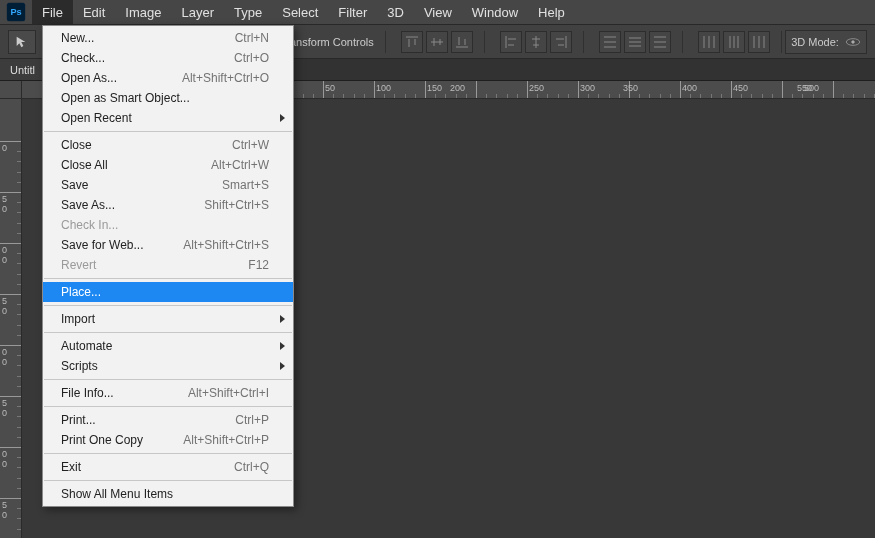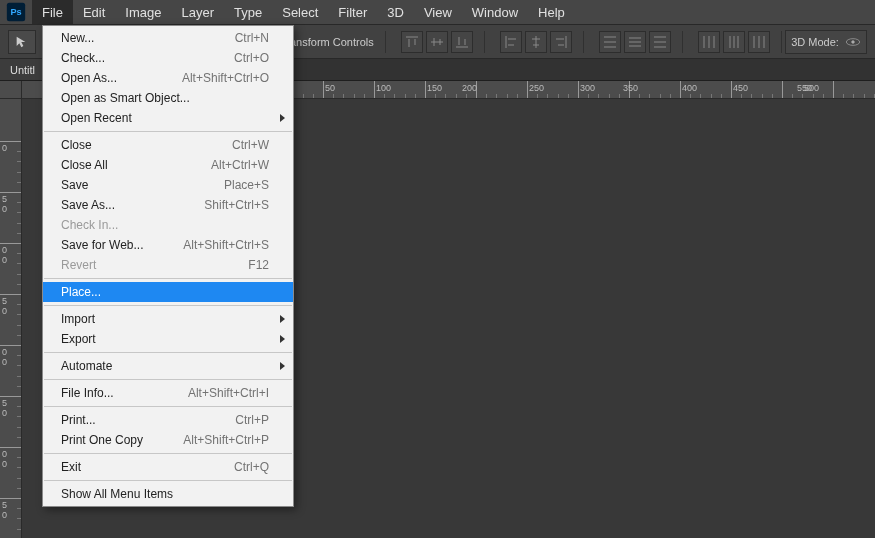--- a/index.html
+++ b/index.html
@@ -285,21 +285,21 @@
         <div class="htick minor" style="left: 372.4px;"></div>
         <div class="htick minor" style="left: 382.6px;"></div>
         <div class="htick minor" style="left: 392.8px;"></div>
         <div class="htick" style="left: 403px;"></div>
         <div class="htick-label" style="left: 405px;">150</div>
         <div class="htick minor" style="left: 413.2px;"></div>
         <div class="htick minor" style="left: 423.4px;"></div>
         <div class="htick minor" style="left: 433.6px;"></div>
         <div class="htick minor" style="left: 443.8px;"></div>
         <div class="htick" style="left: 454px;"></div>
-        <div class="htick-label" style="left: 440px;">200</div>
+        <div class="htick-label" style="left: 428px;">200</div>
         <div class="htick minor" style="left: 464.2px;"></div>
         <div class="htick minor" style="left: 474.4px;"></div>
         <div class="htick minor" style="left: 484.6px;"></div>
         <div class="htick minor" style="left: 494.8px;"></div>
         <div class="htick" style="left: 505px;"></div>
         <div class="htick-label" style="left: 507px;">250</div>
         <div class="htick minor" style="left: 515.2px;"></div>
         <div class="htick minor" style="left: 525.4px;"></div>
         <div class="htick minor" style="left: 535.6px;"></div>
         <div class="htick minor" style="left: 545.8px;"></div>
@@ -419,21 +419,21 @@
     <div class="dd-item">
       <span>Close</span>
       <span class="shortcut">Ctrl+W</span>
     </div>
     <div class="dd-item">
       <span>Close All</span>
       <span class="shortcut">Alt+Ctrl+W</span>
     </div>
     <div class="dd-item">
       <span>Save</span>
-      <span class="shortcut">Place+S</span>
+      <span class="shortcut">Smart+S</span>
     </div>
     <div class="dd-item">
       <span>Save As...</span>
       <span class="shortcut">Shift+Ctrl+S</span>
     </div>
     <div class="dd-item disabled">
       <span>Check In...</span>
     </div>
     <div class="dd-item">
       <span>Save for Web...</span>
@@ -445,29 +445,29 @@
     </div>
     <div class="dd-sep"></div>
     <div class="dd-item highlight">
       <span>Place...</span>
     </div>
     <div class="dd-sep"></div>
     <div class="dd-item">
       <span>Import</span>
       <span class="submenu-arrow"></span>
     </div>
-    <div class="dd-item">
-      <span>Export</span>
-      <span class="submenu-arrow"></span>
-    </div>
     <div class="dd-sep"></div>
     <div class="dd-item">
       <span>Automate</span>
       <span class="submenu-arrow"></span>
     </div>
+    <div class="dd-item">
+      <span>Scripts</span>
+      <span class="submenu-arrow"></span>
+    </div>
     <div class="dd-sep"></div>
     <div class="dd-item">
       <span>File Info...</span>
       <span class="shortcut">Alt+Shift+Ctrl+I</span>
     </div>
     <div class="dd-sep"></div>
     <div class="dd-item">
       <span>Print...</span>
       <span class="shortcut">Ctrl+P</span>
     </div>

